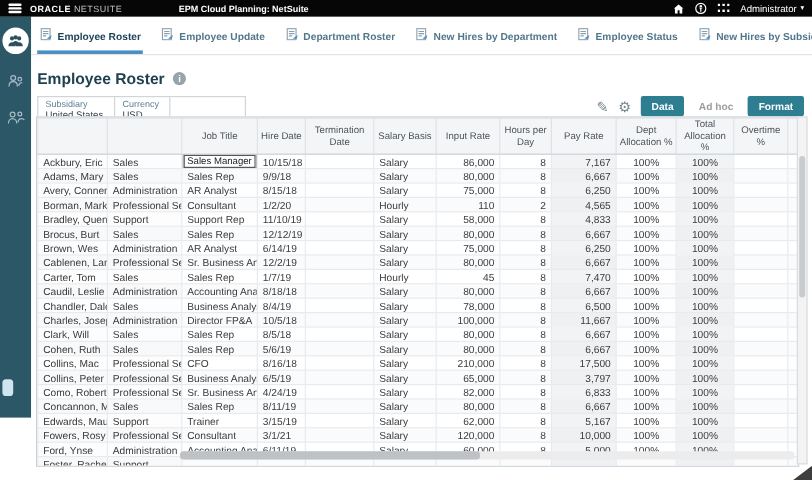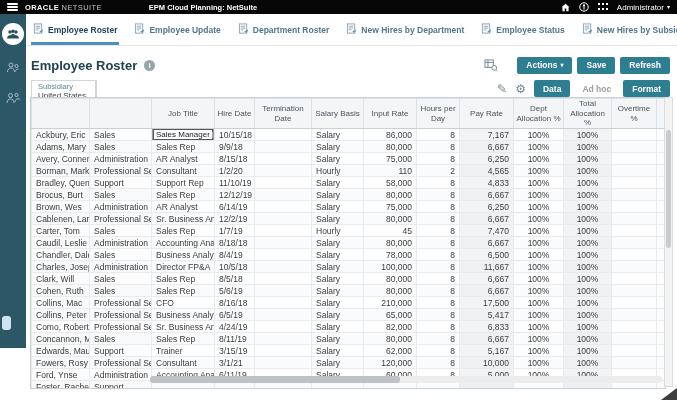--- a/index.html
+++ b/index.html
@@ -35,21 +35,21 @@
   .page-head{display:flex;align-items:center;padding:7px 7px 0 5px;height:24px;}
   .page-title{font-size:13px;font-weight:bold;color:#204250;}
   .info-icon{width:11px;height:11px;border-radius:50%;background:#97a4ab;color:#fff;font-size:8px;
              font-weight:bold;text-align:center;line-height:11px;margin-left:7px;cursor:pointer;}
   .head-actions{margin-left:auto;display:flex;align-items:center;gap:5px;}
   .btn{background:#2e7e91;color:#fff;font-size:8.5px;font-weight:bold;padding:3.5px 9px;
        border-radius:2px;border:none;cursor:pointer;display:flex;align-items:center;gap:3px;
        font-family:"Liberation Sans",sans-serif;}
   .btn.disabled{background:transparent;color:#9d9d9d;cursor:default;padding:3.5px 4px;}
   .pov-row{display:flex;align-items:flex-start;padding:3px 7px 0 5px;}
-  .pov-box{display:flex;border:1px solid #cfd5d9;height:21px;background:#fff;flex-direction:column;}
+  .pov-box{display:flex;border:1px solid #cfd5d9;height:21px;background:#fff;}
   .pov-cell{padding:2px 9px 0 6px;border-right:1px solid #cfd5d9;cursor:pointer;}
   .pov-label{font-size:7.5px;color:#5e8296;line-height:8px;}
   .pov-value{font-size:8px;color:#3b4247;line-height:9px;}
   .pov-pad{width:62px;}
   .pov-tools{margin-left:auto;display:flex;align-items:center;gap:8px;}
   .tool-glyph{color:#75868f;font-size:12px;line-height:12px;cursor:pointer;}
   
   .grid-wrap{position:absolute;left:4px;top:83px;width:634px;height:290px;overflow:hidden;
              border:1px solid #c8d0d6;background:#fff;}
   table{border-collapse:collapse;table-layout:fixed;width:665px;}
@@ -211,38 +211,20 @@
               <path d="M3 3.5h5M3 5.5h5M3 7.5h3" stroke="#8aa0ad" fill="none"></path>
               <path d="M6.5 9.8l4.5-3-1 3.6z" fill="#4a90c2"></path>
             </svg></span>
           <span>New Hires by Subsidiary</span>
         </div>
       </div>
 
     <div class="page-head">
       <span class="page-title">Employee Roster</span>
       <span class="info-icon">i</span>
-      <div class="head-actions">
-        <span class="top-ico" style="margin-right:14px;">
-          <svg width="14" height="13" viewBox="0 0 15 14">
-              <g fill="none" stroke="#6c8593" stroke-width="1">
-                <rect x="1" y="1" width="9" height="8"></rect>
-                <path d="M1 3.7h9M4.2 1v8"></path>
-                <circle cx="11" cy="9.5" r="2.6" fill="#fff"></circle>
-                <path d="M13 11.5l1.6 1.7"></path>
-              </g>
-            </svg>
-        </span>
-        <button class="btn">
-          <span>Actions</span>
-          <span class="caret">▾</span>
-        </button>
-        <button class="btn">Save</button>
-        <button class="btn">Refresh</button>
-      </div>
     </div>
 
     <div class="pov-row">
       <div class="pov-box" id="povbox">
           <div class="pov-cell">
             <div class="pov-label">Subsidiary</div>
             <div class="pov-value">United States</div>
           </div>
           <div class="pov-cell">
             <div class="pov-label">Currency</div>
@@ -526,21 +508,21 @@
             </tr>
             <tr>
               <td class="al rowhead">Collins, Peter</td>
               <td class="al rowhead">Professional Services</td>
               <td class="al">Business Analyst</td>
               <td class="al">6/5/19</td>
               <td class="al"></td>
               <td class="al">Salary</td>
               <td class="ar">65,000</td>
               <td class="ar">8</td>
-              <td class="ar ro">5,417</td>
+              <td class="ar ro">3,797</td>
               <td class="ac">100%</td>
               <td class="ac ro">100%</td>
               <td class="ac"></td>
               <td class="al"></td>
             </tr>
             <tr>
               <td class="al rowhead">Como, Roberto</td>
               <td class="al rowhead">Professional Services</td>
               <td class="al">Sr. Business Analyst</td>
               <td class="al">4/24/19</td>

